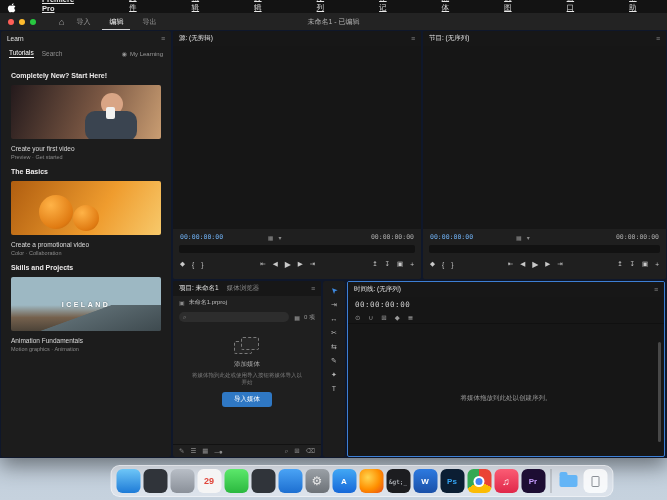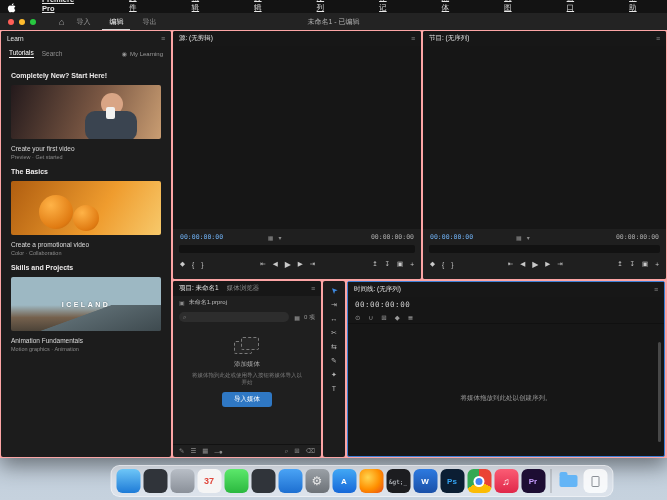--- a/index.html
+++ b/index.html
@@ -24,21 +24,21 @@
   .titlebar { position:absolute; top:0; left:0; right:0; height:17px; background:#232323;
               display:flex; align-items:center; padding:0 8px; gap:5px; }
   .tl-dot { width:6px; height:6px; border-radius:50%; }
   .tl-red{background:#ff5f57}.tl-yellow{background:#febc2e}.tl-green{background:#28c840}
   .home-ic { color:#bdbdbd; font-size:9px; margin-left:18px; }
   .nav-tab { color:#9a9a9a; font-size:7px; padding:0 7px; height:17px; line-height:17px; }
   .nav-tab.active { color:#fff; border-bottom:1.5px solid #d3d3d3; }
   .doc-title { position:absolute; left:50%; transform:translateX(-50%); top:0; height:17px; line-height:17px;
                color:#b4b4b4; font-size:7px; white-space:nowrap; }
 
-  .content { position:absolute; top:17px; left:0; right:0; bottom:0; background:#fca5a5; }
+  .content { position:absolute; top:17px; left:0; right:0; bottom:0; background:#0f172a; }
   .panel { position:absolute; background:#1f1f1f; border-radius:2px; overflow:hidden; }
   .phead { height:15px; background:#171717; display:flex; align-items:center; padding:0 6px; gap:8px; }
   .ptab { font-size:6.5px; color:#e4e4e4; white-space:nowrap; }
   .ptab.dim { color:#8b8b8b; }
   .pmenu { margin-left:auto; color:#8b8b8b; font-size:7px; }
 
   
   .learn { left:1px; top:1px; width:170px; height:426px; background:#1c1c1c; }
   .learn-tabs { display:flex; align-items:center; gap:8px; padding:3px 8px 2px; }
   .ltab { font-size:6.5px; color:#fff; border-bottom:1px solid #fff; padding-bottom:1px; }
@@ -380,21 +380,21 @@
         <div class="tl-scrollbar"></div>
       </div>
 
     </div>
   </div>
 
   <div class="dock">
     <div class="dk dk-finder"></div>
     <div class="dk dk-dark"></div>
     <div class="dk dk-launchpad"></div>
-    <div class="dk dk-cal">37</div>
+    <div class="dk dk-cal">29</div>
     <div class="dk dk-green"></div>
     <div class="dk dk-dark"></div>
     <div class="dk dk-blue"></div>
     <div class="dk dk-settings">⚙</div>
     <div class="dk dk-appstore">A</div>
     <div class="dk dk-firefox"></div>
     <div class="dk dk-terminal">&amp;gt;_</div>
     <div class="dk dk-word">W</div>
     <div class="dk dk-ps">Ps</div>
     <div class="dk dk-chrome">

